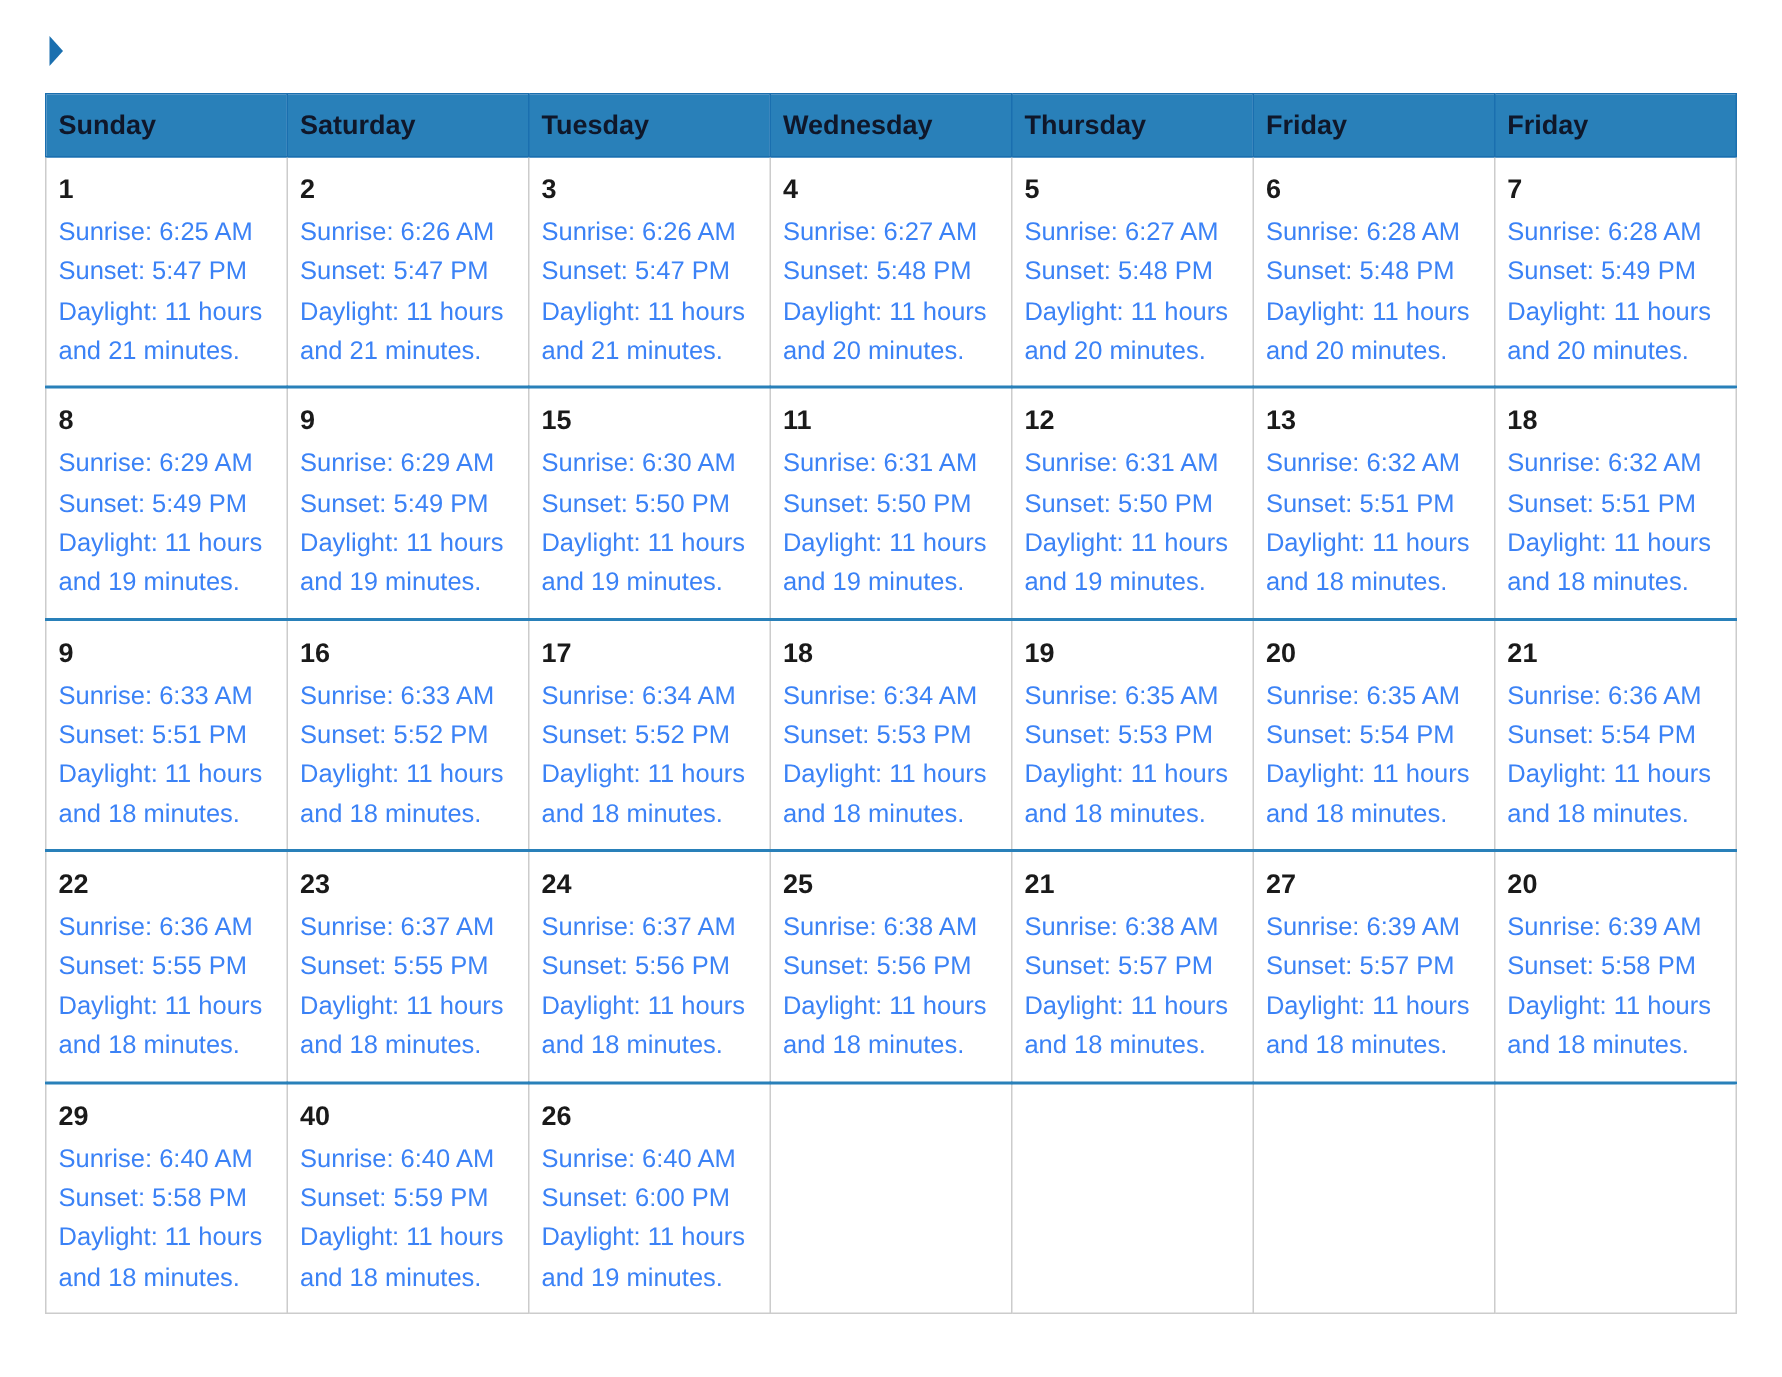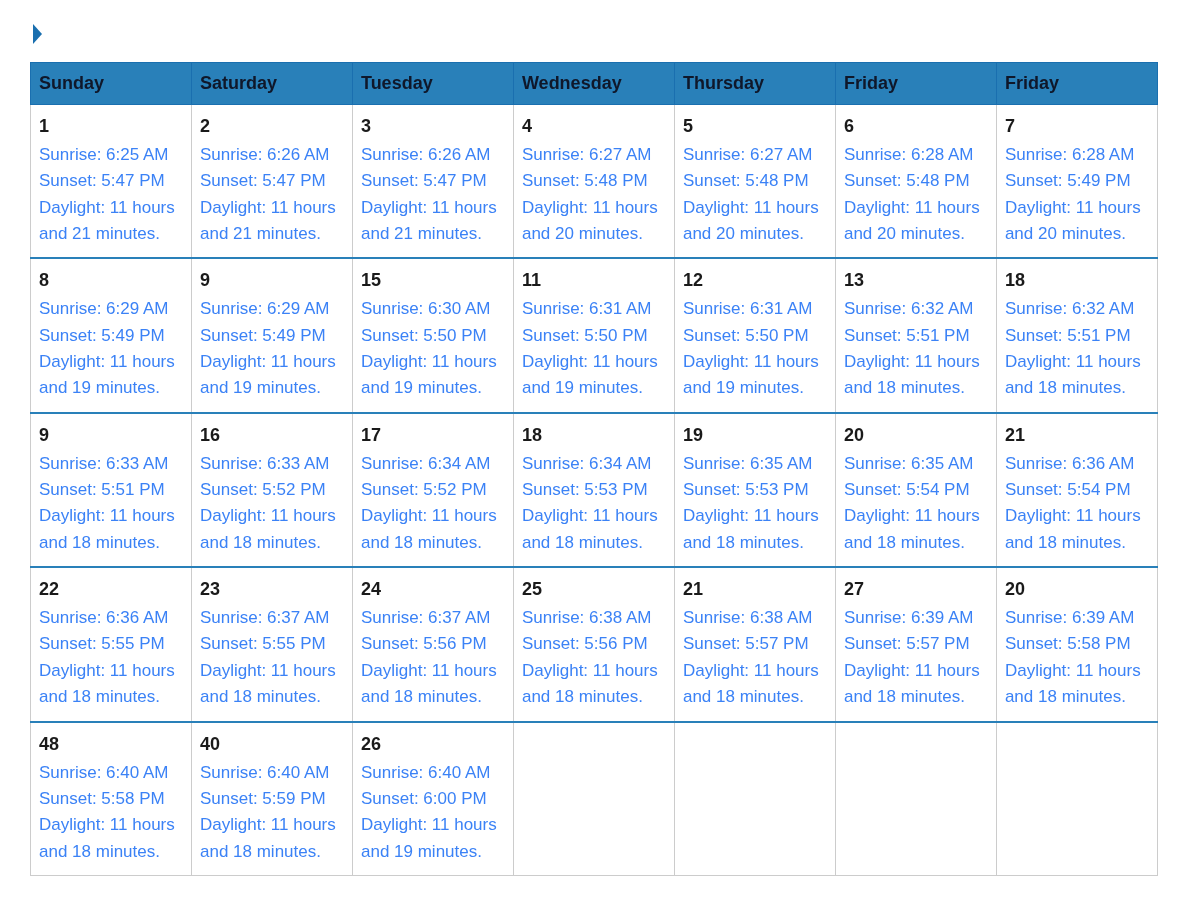--- a/index.html
+++ b/index.html
@@ -243,21 +243,21 @@
           <span class="day-number">27</span>
           <div class="day-info">Sunrise: 6:39 AM<br>Sunset: 5:57 PM<br>Daylight: 11 hours<br>and 18 minutes.</div>
         </td>
         <td>
           <span class="day-number">20</span>
           <div class="day-info">Sunrise: 6:39 AM<br>Sunset: 5:58 PM<br>Daylight: 11 hours<br>and 18 minutes.</div>
         </td>
       </tr>
       <tr class="row-divider">
         <td>
-          <span class="day-number">48</span>
+          <span class="day-number">29</span>
           <div class="day-info">Sunrise: 6:40 AM<br>Sunset: 5:58 PM<br>Daylight: 11 hours<br>and 18 minutes.</div>
         </td>
         <td>
           <span class="day-number">40</span>
           <div class="day-info">Sunrise: 6:40 AM<br>Sunset: 5:59 PM<br>Daylight: 11 hours<br>and 18 minutes.</div>
         </td>
         <td>
           <span class="day-number">26</span>
           <div class="day-info">Sunrise: 6:40 AM<br>Sunset: 6:00 PM<br>Daylight: 11 hours<br>and 19 minutes.</div>
         </td>

